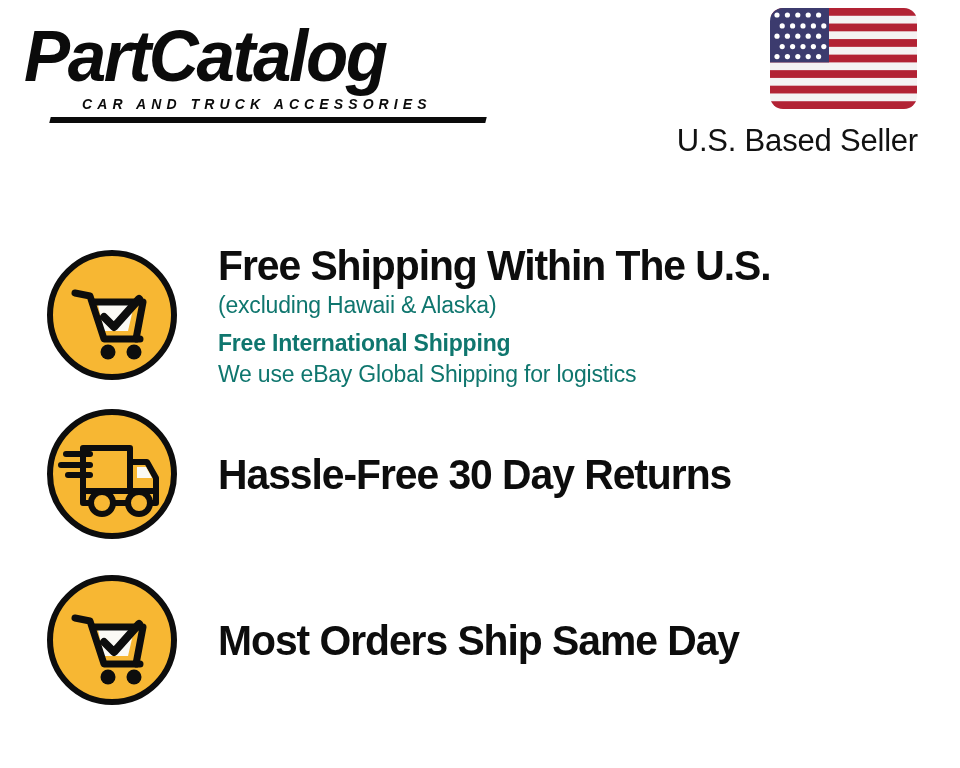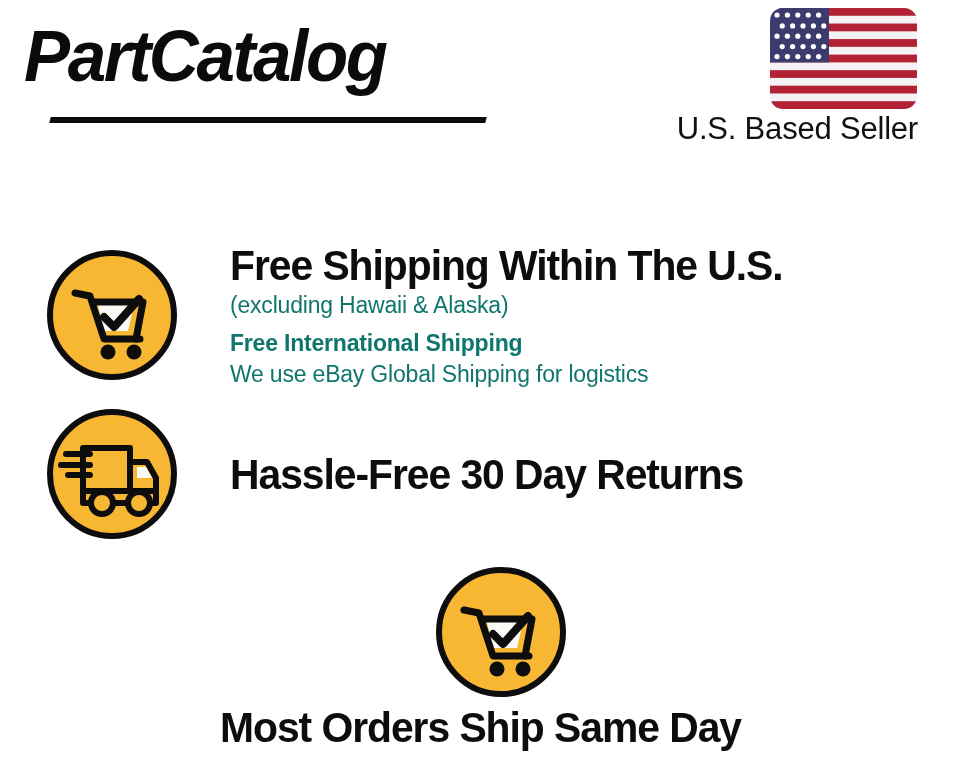--- a/index.html
+++ b/index.html
@@ -70,21 +70,21 @@
     text-align: right;
   }
   .us-flag {
     display: block;
     margin-left: auto;
     margin-right: 1px;
     width: 147px;
     height: 101px;
   }
   .seller-label {
-    margin-top: 2px;
+    margin-top: 14px;
     font-family: "Liberation Sans", sans-serif;
     font-size: 31px;
     font-weight: normal;
     color: #111111;
     letter-spacing: -0.2px;
     white-space: nowrap;
   }
 
   
   .features {
@@ -95,34 +95,34 @@
   }
   .feature-row {
     position: absolute;
     left: 0;
     width: 960px;
     display: flex;
     align-items: center;
   }
   .feature-row.row-0 { top: 18px; }
   .feature-row.row-1 { top: 182px; justify-content: space-between; }
-  .feature-row.row-2 { top: 340px; flex-direction: column; }
+  .feature-row.row-2 { top: 348px; }
 
   .feature-badge {
     flex: 0 0 auto;
     width: 140px;
     height: 140px;
     margin-left: 42px;
     position: relative;
   }
   .feature-badge svg { display: block; }
 
   .feature-text {
     flex: 1 1 auto;
-    margin-left: 48px;
+    margin-left: 36px;
     padding-right: 20px;
   }
   .feature-title {
     font-family: "Liberation Sans", sans-serif;
     font-weight: bold;
     font-size: 43px;
     line-height: 50px;
     letter-spacing: -1.1px;
     color: #0d0d0d;
     transform: scaleX(0.95);
@@ -147,20 +147,21 @@
   }
 </style>
 </head>
 <body>
 
 <div class="banner">
 
   <div class="brand-logo">
     <div class="brand-wordmark">PartCatalog</div>
     <div class="brand-underline"></div>
+    <div class="brand-tagline">CAR AND TRUCK ACCESSORIES</div>
   </div>
 
   <div class="seller-block">
     <svg class="us-flag" viewBox="0 0 147 101" aria-hidden="true">
       <defs>
         <clipPath id="flagClip">
           <rect x="0" y="0" width="147" height="101" rx="13" ry="13"></rect>
         </clipPath>
       </defs>
       <g clip-path="url(#flagClip)">

